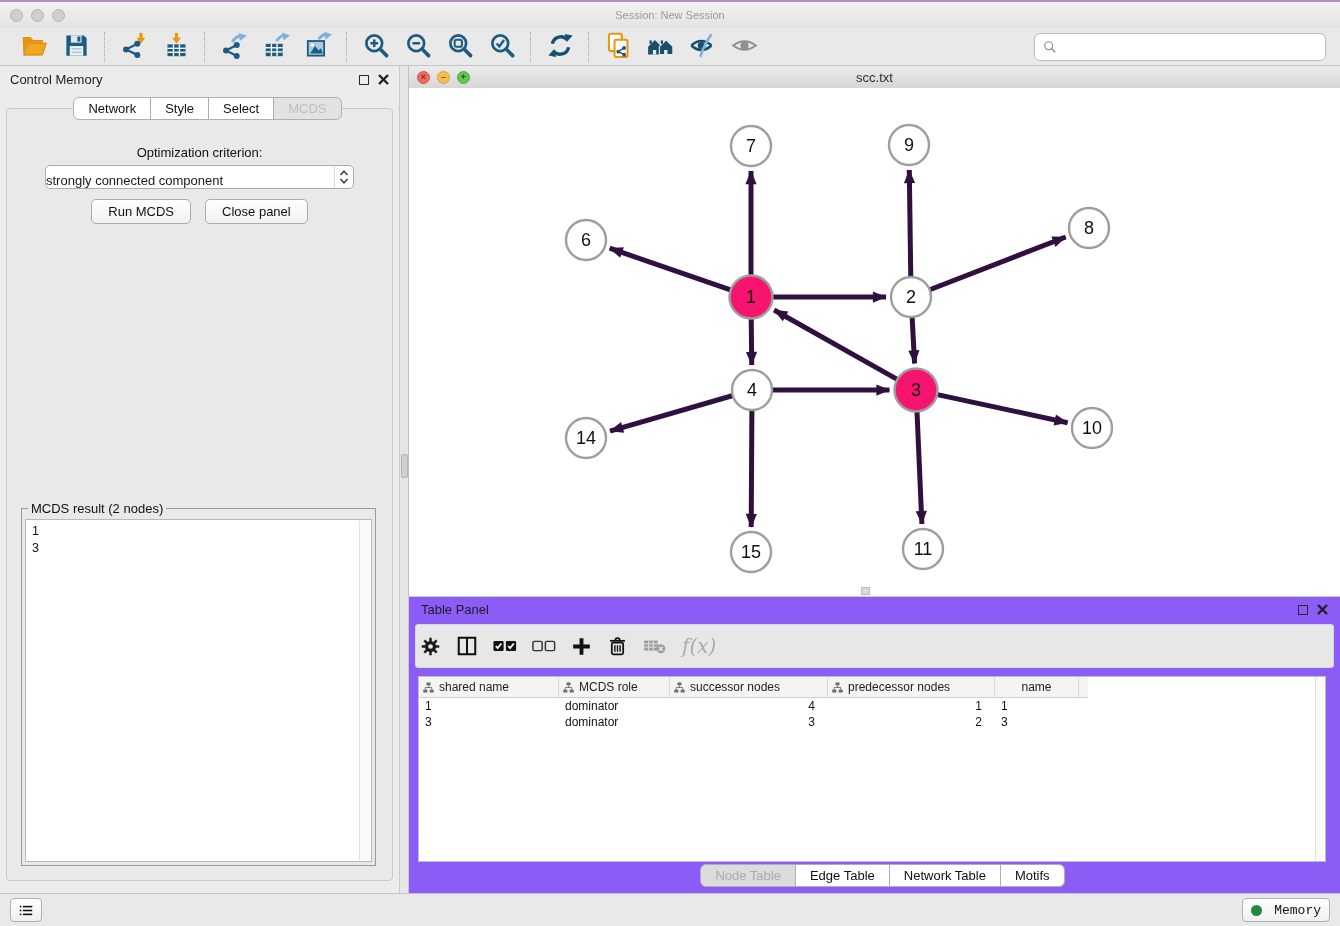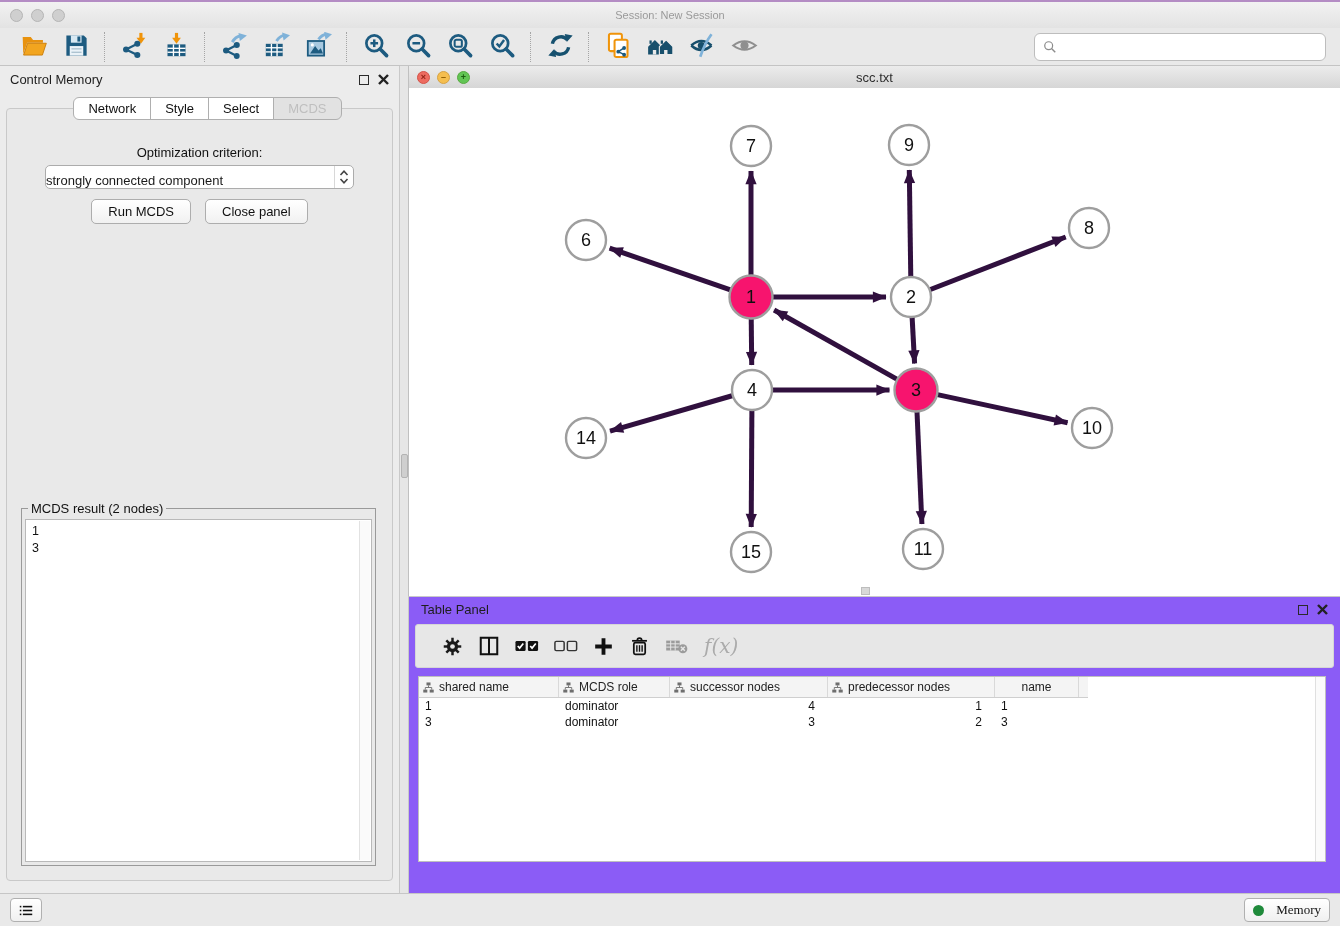--- a/index.html
+++ b/index.html
@@ -77,41 +77,41 @@
   .net-title{position:absolute;left:0;right:0;text-align:center;font-size:13px;color:#2e2e2e;}
   .net-canvas{position:absolute;top:22px;left:0;right:0;bottom:0;background:#fff;overflow:hidden;}
   .net-canvas svg{display:block;width:932px;height:506px;}
   .canvas-thumb{position:absolute;left:452px;bottom:1px;width:9px;height:8px;background:#D8D8D8;border:1px solid #BDBDBD;box-sizing:border-box;}
 
   
   .table-panel{position:absolute;left:408px;top:596px;right:0;bottom:33px;background:#8b5cf6;border-left:1px solid #C9C9C9;
     border-top:1px solid #C9C9C9;box-sizing:border-box;}
   .table-panel .panel-header{padding:0 12px;height:25px;}
   .tp-toolbar{position:absolute;top:27px;left:6px;right:6px;height:44px;background:#E7E7E7;border:1px solid #D6D6D6;border-radius:3px;
-    display:flex;align-items:center;gap:15px;padding:0 26px;box-sizing:border-box;}
+    display:flex;align-items:center;gap:15px;padding:0 4px;box-sizing:border-box;}
   .tp-btn{background:none;border:none;padding:0;display:flex;align-items:center;justify-content:center;cursor:pointer;}
   .tp-btn svg{display:block;}
   .fx{font-family:"DejaVu Serif",serif;font-style:italic;font-size:20px;color:#ABABAB;}
 
   .ntable{position:absolute;left:9px;right:14px;top:79px;height:186px;background:#fff;border:1px solid #BFBFBF;box-sizing:border-box;overflow:hidden;}
   .thead{display:grid;grid-template-columns:140px 111px 158px 167px 84px 1fr;height:20px;background:#F4F4F4;border-bottom:1px solid #CFCFCF;width:669px;}
   .th{display:flex;align-items:center;font-size:12px;color:#222;border-right:1px solid #D9D9D9;padding:0 4px;gap:5px;box-sizing:border-box;}
   .th.center{justify-content:center;}
   .trow{display:grid;grid-template-columns:140px 111px 158px 167px 84px 1fr;height:16px;}
   .tcell{font-size:12px;color:#111;display:flex;align-items:center;padding:0 6px;box-sizing:border-box;}
   .tcell.r{justify-content:flex-end;padding-right:13px;}
   .t-scroll{position:absolute;right:0;top:0;bottom:0;width:9px;background:#FBFBFB;border-left:1px solid #E0E0E0;}
 
   .tp-tabs{position:absolute;bottom:6px;left:0;right:0;display:flex;justify-content:center;}
 
   
   .statusbar{position:absolute;left:0;right:0;bottom:0;height:33px;background:#E9E9E9;border-top:1px solid #C6C6C6;
     display:flex;align-items:center;padding:0 10px;box-sizing:border-box;}
   .sb-btn{height:24px;background:linear-gradient(#FFF,#F0F0F0);border:1px solid #B0B0B0;border-radius:4px;display:flex;align-items:center;
-    justify-content:center;gap:12px;cursor:pointer;font-size:13px;font-family:Liberation Serif, serif;color:#111;padding:0 8px;}
+    justify-content:center;gap:12px;cursor:pointer;font-size:13px;font-family:Liberation Mono, monospace;color:#111;padding:0 8px;}
   .mem-dot{width:11px;height:11px;border-radius:50%;background:#1F8A3B;display:inline-block;}
 </style>
 </head>
 <body>
 
 <div class="desktop-edge"></div>
 
 <div class="titlebar">
   <div class="traffic">
     <span class="light inactive"></span>
@@ -606,20 +606,26 @@
           <div class="tcell">dominator</div>
           <div class="tcell r">3</div>
           <div class="tcell r">2</div>
           <div class="tcell">3</div>
           <div class="tcell"></div>
         </div>
       </div>
     <div class="t-scroll"></div>
   </div>
 
+  <div class="tp-tabs">
+    <span class="tab sel" style="background:#DCDCDC;color:#ABABAB;">Node Table</span>
+    <span class="tab">Edge Table</span>
+    <span class="tab">Network Table</span>
+    <span class="tab">Motifs</span>
+  </div>
 </div>
 
 <div class="statusbar">
   <button class="sb-btn" style="width:32px">
     <svg viewBox="0 0 18 14" width="17" height="13">
         <g fill="#111">
           <rect x="1" y="1" width="2" height="2"></rect>
           <rect x="1" y="6" width="2" height="2"></rect>
           <rect x="1" y="11" width="2" height="2"></rect>
           <rect x="5" y="1" width="12" height="2"></rect>

